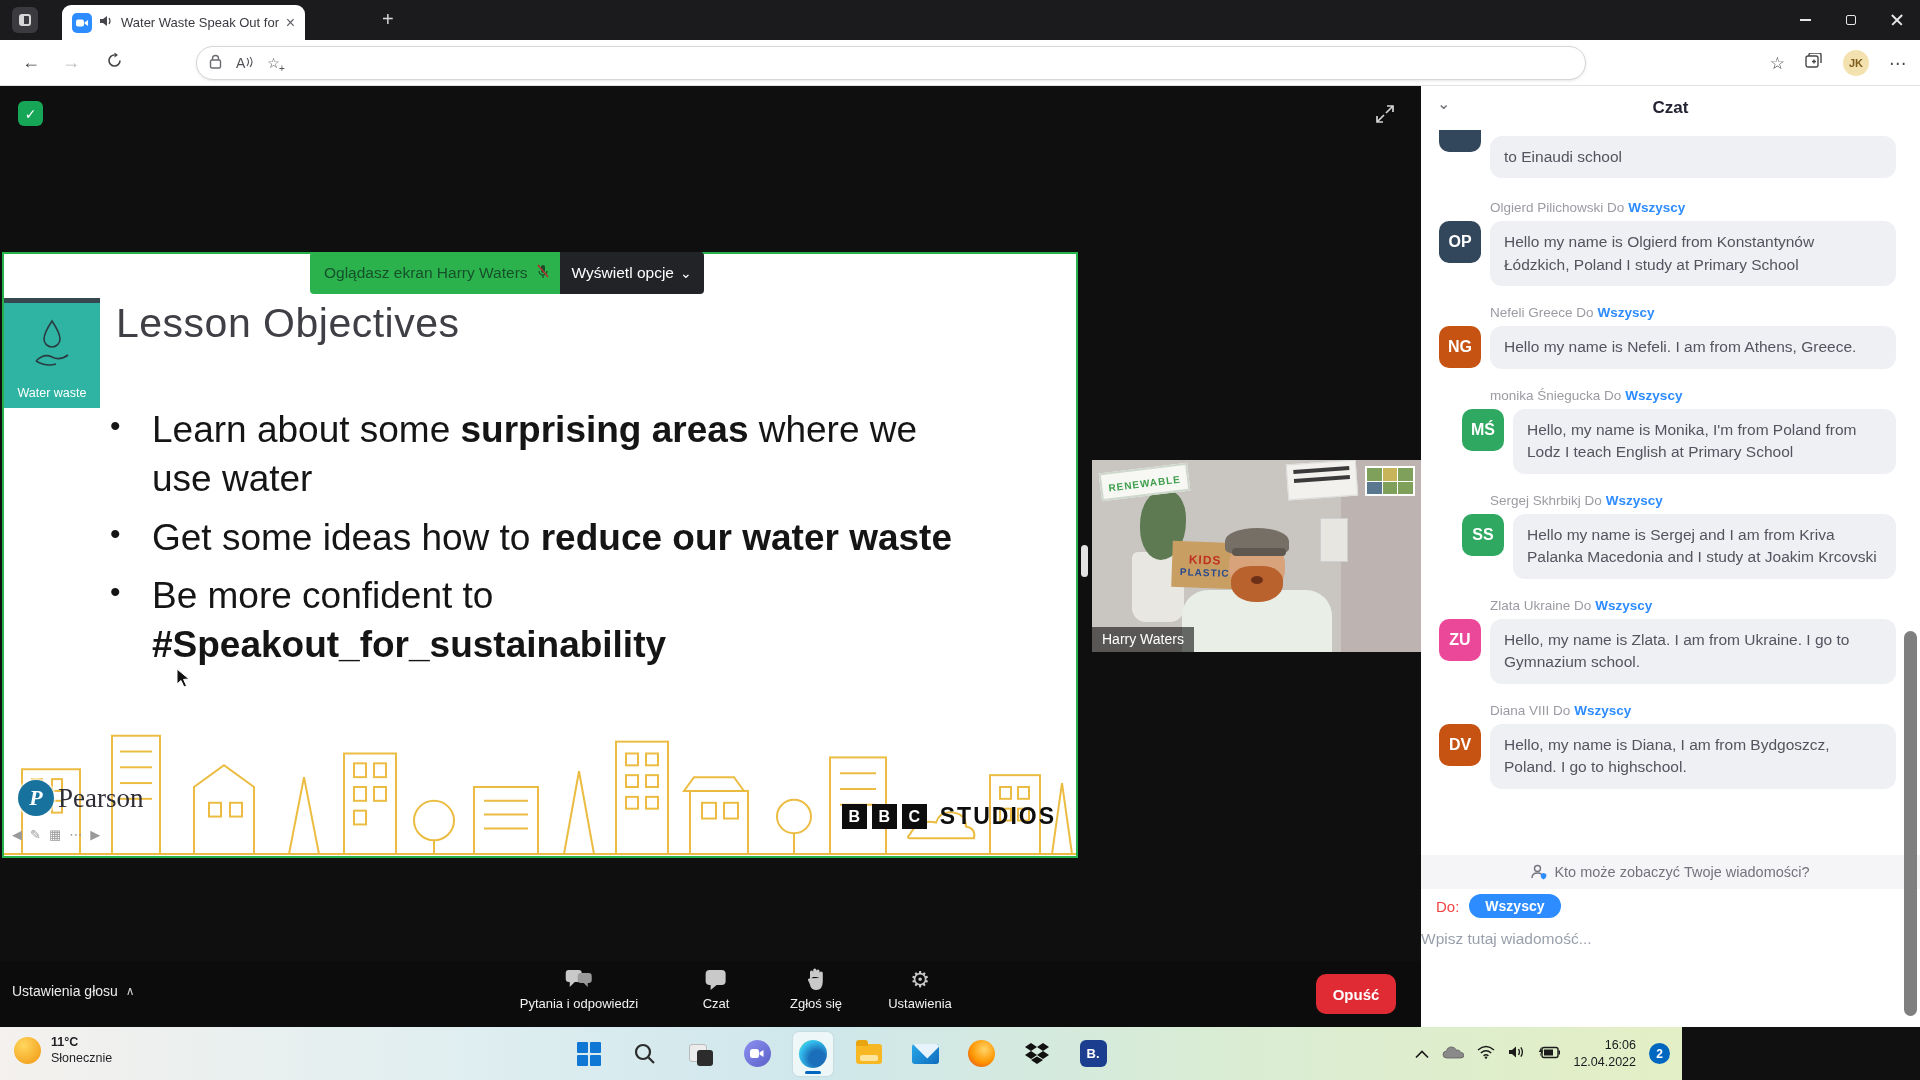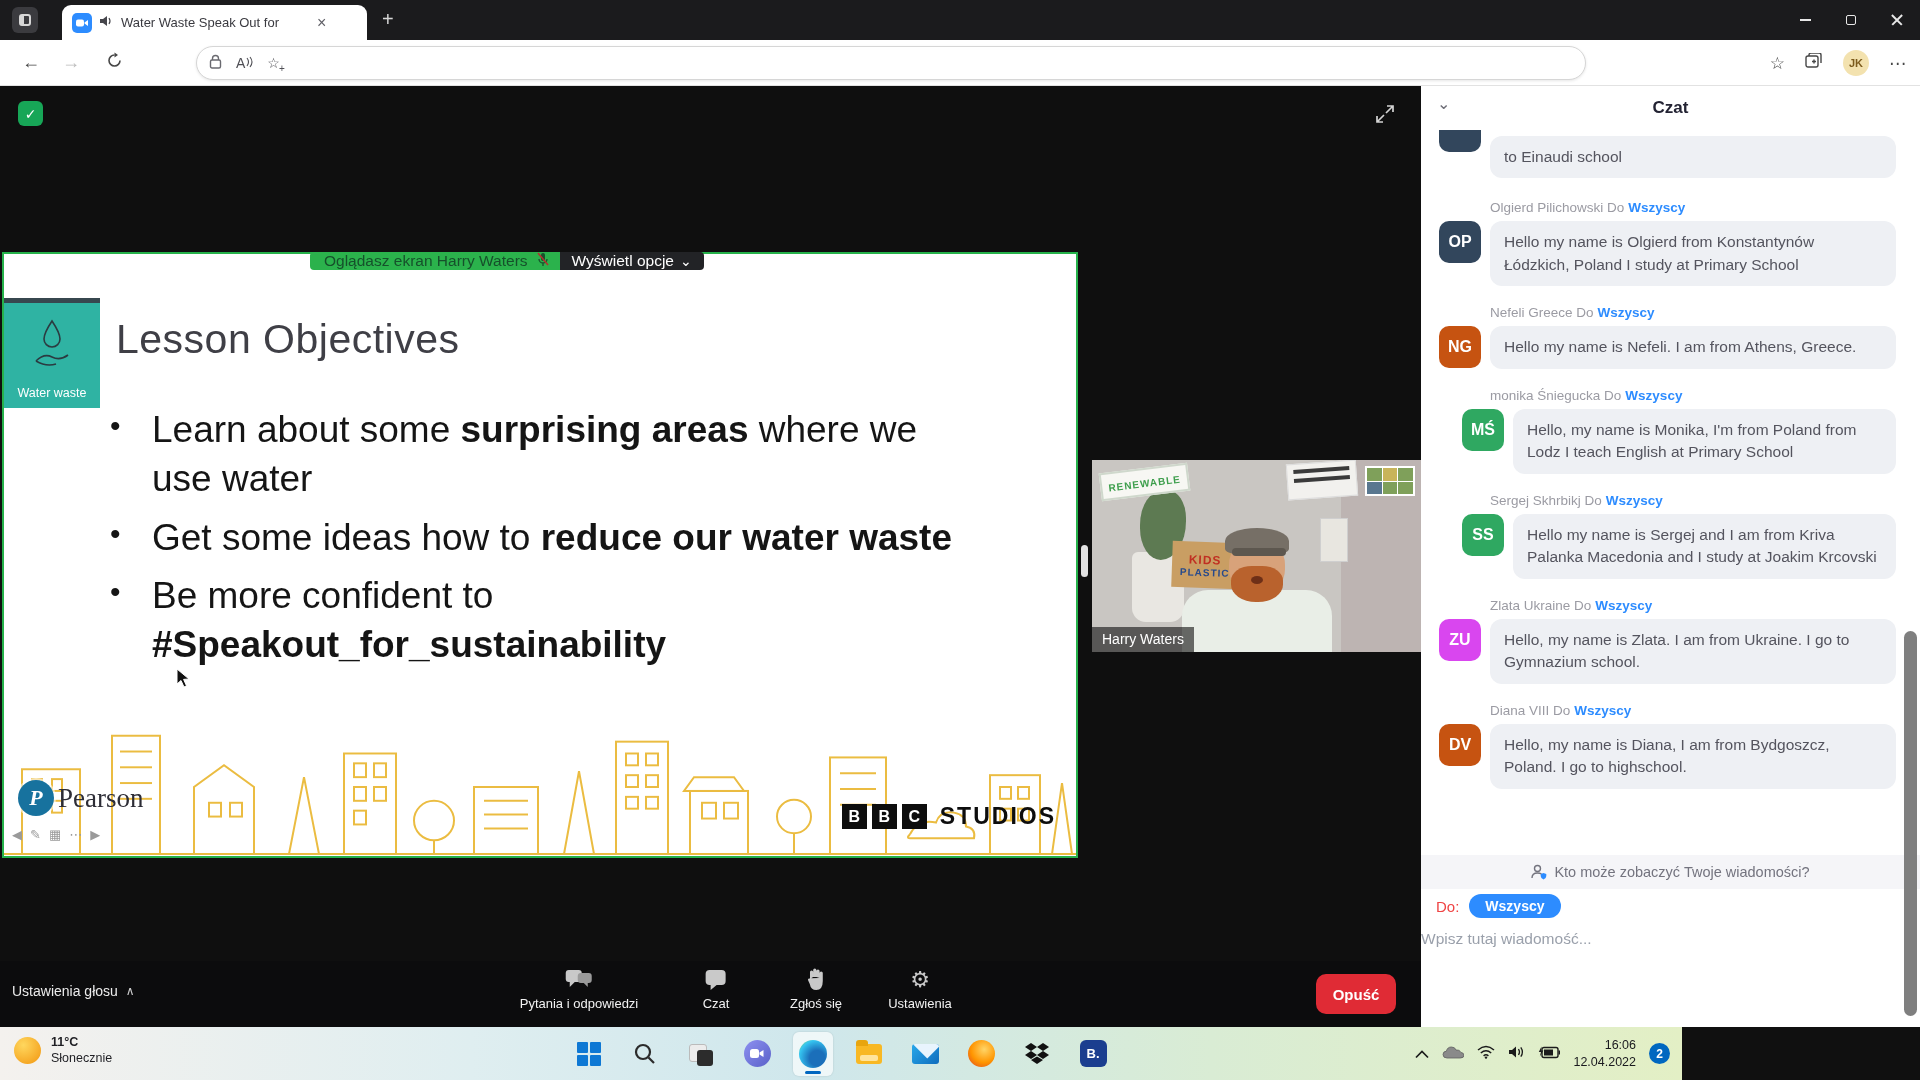--- a/index.html
+++ b/index.html
@@ -4,21 +4,21 @@
 <style>
   * { margin:0; padding:0; box-sizing:border-box; }
   html,body { width:1920px; height:1080px; overflow:hidden; background:#000;
     font-family:"Liberation Sans","DejaVu Sans",sans-serif; }
   .screen { position:relative; width:1920px; height:1080px; background:#101010; }
 
   
   .tabbar { position:absolute; left:0; top:0; width:1920px; height:40px; background:#1b1b1d; display:flex; align-items:flex-end; }
   .tab-actions { position:absolute; left:12px; top:7px; width:26px; height:26px; background:#3b3b3f; border-radius:6px; display:flex; align-items:center; justify-content:center; }
   .tab-actions .inner { width:12px; height:12px; border:2px solid #d7d7d7; border-radius:3px; border-left-width:5px; }
-  .tab { position:absolute; left:62px; top:5px; width:305px; height:35px; background:#ffffff; border-radius:9px 9px 0 0; display:flex; align-items:center; padding:0 10px; }
+  .tab { position:absolute; left:62px; top:5px; width:243px; height:35px; background:#ffffff; border-radius:9px 9px 0 0; display:flex; align-items:center; padding:0 10px; }
   .zoom-tab-icon { width:20px; height:20px; border-radius:5px; background:#2d8cff; display:flex; align-items:center; justify-content:center; flex:none; }
   .tab-title { font-size:13px; color:#3a3a40; white-space:nowrap; overflow:hidden; text-overflow:ellipsis; width:190px; margin-left:8px; }
   .tab-close { margin-left:6px; color:#5f5f66; font-size:16px; line-height:1; cursor:default; }
   .newtab { position:absolute; left:382px; top:9px; color:#d7d7d7; font-size:20px; line-height:1; }
   .win-controls { position:absolute; right:0; top:0; height:40px; display:flex; }
   .win-btn { width:46px; height:40px; display:flex; align-items:center; justify-content:center; }
   .ic-min { width:11px; height:1.5px; background:#e8e8e8; }
   .ic-max { width:10px; height:10px; border:1.5px solid #e8e8e8; border-radius:2px; }
   .ic-close { position:relative; width:12px; height:12px; }
   .ic-close:before,.ic-close:after { content:""; position:absolute; left:-1px; top:5px; width:14px; height:1.5px; background:#e8e8e8; }
@@ -39,28 +39,28 @@
   .glyph { color:#474747; font-size:17px; }
 
   
   .content { position:absolute; left:0; top:86px; width:1920px; height:941px; display:flex; }
   .meeting { position:relative; width:1421px; height:941px; background:#0f0f0f; flex:none; }
   .shield { position:absolute; left:18px; top:15px; width:25px; height:25px; background:#17a657; border-radius:6px; color:#fff; font-size:14px; display:flex; align-items:center; justify-content:center; }
   .expand { position:absolute; right:26px; top:18px; }
 
   
   .share { position:absolute; left:2px; top:166px; width:1076px; height:606px; background:#ffffff; border:2px solid #26b24b; }
-  .banner { position:absolute; left:306px; top:-2px; height:18px; display:flex; z-index:5; font-size:15.5px; }
+  .banner { position:absolute; left:306px; top:-2px; height:42px; display:flex; z-index:5; font-size:15.5px; }
   .banner-green { background:#2bb24c; color:#16502b; display:flex; align-items:center; padding:0 10px 0 14px; border-radius:4px 0 0 4px; gap:8px; }
   .banner-dark { background:#222326; color:#fff; display:flex; align-items:center; padding:0 12px; border-radius:0 4px 4px 0; gap:6px; }
   .banner-dark .chev { color:#fff; font-size:14px; }
   .ww-badge { position:absolute; left:0px; top:44px; width:96px; height:110px; background:#2fb3a3; border-top:5px solid #37474f; display:flex; flex-direction:column; align-items:center; justify-content:flex-end; padding-bottom:8px; }
   .ww-badge svg { position:absolute; top:14px; }
   .ww-label { color:#fff; font-size:12.5px; }
-  .slide-title { position:absolute; left:112px; top:62px; font-size:41px; font-weight:300; color:#3f3f46; letter-spacing:.5px; }
+  .slide-title { position:absolute; left:112px; top:46px; font-size:41px; font-weight:300; color:#3f3f46; letter-spacing:.5px; }
   .bullets { position:absolute; left:96px; top:152px; width:880px; }
   .bullet { position:relative; padding-left:52px; font-size:37px; line-height:1.32; color:#151515; margin-bottom:10px; }
   .bullet .dot { position:absolute; left:10px; top:0; font-size:30px; }
   .bullet .b { font-weight:700; }
   .city { position:absolute; left:0; bottom:0; width:1072px; height:138px; }
   .pearson { position:absolute; left:14px; bottom:40px; display:flex; align-items:center; z-index:3; }
   .pearson-circle { width:36px; height:36px; border-radius:50%; background:#17729e; color:#fff; font-family:"Liberation Serif",serif; font-style:italic; font-weight:700; font-size:22px; display:flex; align-items:center; justify-content:center; box-shadow:0 0 0 2px rgba(255,255,255,.6); }
   .pearson-text { font-family:"Liberation Serif",serif; font-size:27px; color:#2d2d36; margin-left:4px; }
   .deck-controls { position:absolute; left:8px; bottom:14px; display:flex; gap:8px; color:#9a9a9a; font-size:13px; z-index:3; }
   .bbc { position:absolute; right:20px; bottom:26px; display:flex; align-items:center; gap:5px; z-index:3; }
@@ -108,21 +108,21 @@
   .chat { position:relative; width:499px; height:941px; background:#ffffff; flex:none; }
   .chat-header { position:absolute; left:0; top:0; width:100%; height:44px; display:flex; align-items:center; justify-content:center; }
   .chat-header .title { font-size:17px; font-weight:700; color:#232333; }
   .chat-collapse { position:absolute; left:16px; top:8px; color:#6f6f78; font-size:16px; }
   .chat-scroll { position:absolute; left:0; top:44px; right:0; bottom:175px; overflow:hidden; padding:6px 24px 0 18px; }
   .msg { margin-bottom:19px; }
   .msg-meta { margin:0 0 6px 51px; font-size:13.5px; color:#9b9ba3; }
   .msg-meta .to { color:#2d8cff; font-weight:600; margin-left:4px; }
   .msg-body { display:flex; align-items:flex-start; }
   .avatar { width:42px; height:42px; border-radius:10px; color:#fff; font-weight:700; font-size:16px; display:flex; align-items:center; justify-content:center; flex:none; }
-  .av-navy{background:#32465c;} .av-orange{background:#c65311;} .av-green{background:#2fa861;margin-left:23px;} .av-purple{background:#d946ef;}
+  .av-navy{background:#32465c;} .av-orange{background:#c65311;} .av-green{background:#2fa861;margin-left:23px;} .av-purple{background:#ec4899;}
   .bubble { flex:1; margin-left:9px; background:#eef0f4; border-radius:12px; padding:10px 14px; font-size:15.5px; color:#54545e; line-height:1.45; }
   .msg--partial { margin-bottom:22px; }
   .msg--partial .avatar { margin-top:-26px; }
   .privacy { position:absolute; left:0; top:769px; width:100%; height:34px; background:#f5f5f8; display:flex; align-items:center; justify-content:center; gap:7px; color:#73737e; font-size:14.5px; }
   .compose-to { position:absolute; left:15px; top:808px; display:flex; align-items:center; gap:10px; }
   .compose-to .lbl { font-size:15px; color:#ef4444; }
   .to-pill { background:#2d8cff; color:#fff; font-size:14px; font-weight:700; border-radius:14px; padding:4px 16px; }
   .chat-input { position:absolute; left:0; top:844px; width:460px; border:none; outline:none; font-size:15.5px; color:#33333d; font-family:"Liberation Sans",sans-serif; background:transparent; }
   .chat-input::placeholder { color:#9aa0ab; }
   .page-scrollbar { position:absolute; right:3px; top:545px; width:13px; height:385px; background:#7f7f7f; border-radius:7px; }

